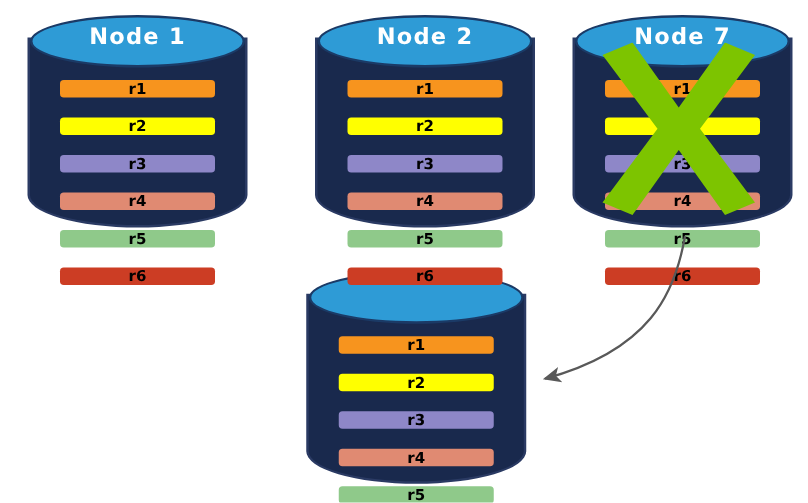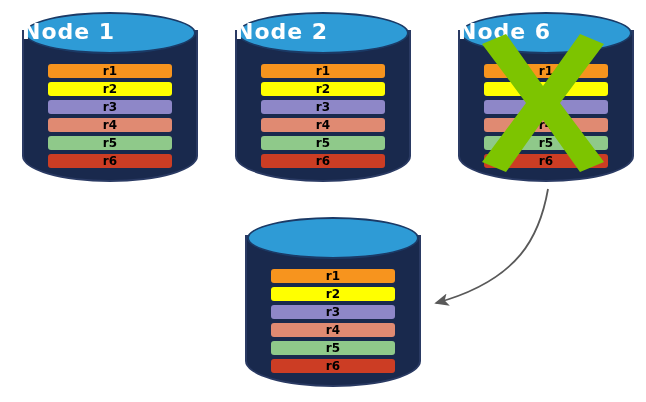--- a/index.html
+++ b/index.html
@@ -50,39 +50,39 @@
     background: #2E9BD6;
     border: 2px solid #1B3A66;
     border-radius: 50%;
     box-sizing: border-box;
   }
   .node-label {
     position: absolute;
     left: 0;
     top: 9px;
     width: 176px;
-    text-align: left;
+    text-align: center;
     color: #ffffff;
-    font-size: 22px;
+    font-size: 18px;
     font-weight: bold;
     letter-spacing: 1px;
     z-index: 3;
     pointer-events: none;
   }
 
   .rows {
     position: absolute;
     left: 26px;
     top: 54px;
     width: 124px;
     z-index: 2;
   }
   .row-band {
     height: 14px;
-    margin-bottom: 4px;
+    margin-bottom: 16px;
     border-radius: 3px;
     text-align: center;
     font-size: 12px;
     font-weight: bold;
     color: #000000;
     line-height: 14px;
   }
   .row-band:last-child { margin-bottom: 0; }
 
   
@@ -116,38 +116,38 @@
     <div class="rows">
       <div class="row-band" style="background:#F7941E;">r1</div>
       <div class="row-band" style="background:#FFFF00;">r2</div>
       <div class="row-band" style="background:#8E87C8;">r3</div>
       <div class="row-band" style="background:#E08A72;">r4</div>
       <div class="row-band" style="background:#8FC98A;">r5</div>
       <div class="row-band" style="background:#CC3D24;">r6</div>
     </div>
   </div>
 
-  <div class="node" style="left:235px; top:10px;">
+  <div class="node" style="left:252px; top:10px;">
     <div class="cyl-body"></div>
     <div class="cyl-cap"></div>
     <div class="node-label">Node  2</div>
     <div class="rows">
       <div class="row-band" style="background:#F7941E;">r1</div>
       <div class="row-band" style="background:#FFFF00;">r2</div>
       <div class="row-band" style="background:#8E87C8;">r3</div>
       <div class="row-band" style="background:#E08A72;">r4</div>
       <div class="row-band" style="background:#8FC98A;">r5</div>
       <div class="row-band" style="background:#CC3D24;">r6</div>
     </div>
   </div>
 
   <div class="node" style="left:458px; top:10px;">
     <div class="cyl-body"></div>
     <div class="cyl-cap"></div>
-    <div class="node-label">Node  6</div>
+    <div class="node-label">Node  7</div>
     <div class="rows">
       <div class="row-band" style="background:#F7941E;">r1</div>
       <div class="row-band" style="background:#FFFF00;">r2</div>
       <div class="row-band" style="background:#8E87C8;">r3</div>
       <div class="row-band" style="background:#E08A72;">r4</div>
       <div class="row-band" style="background:#8FC98A;">r5</div>
       <div class="row-band" style="background:#CC3D24;">r6</div>
     </div>
     <svg class="x-overlay" viewBox="0 0 130 138">
       <path d="M4 10 L28 0 L65 52 L102 0 L126 10 L82 69 L126 128 L102 138 L65 86 L28 138 L4 128 L48 69 Z" fill="#7DC400"></path>

